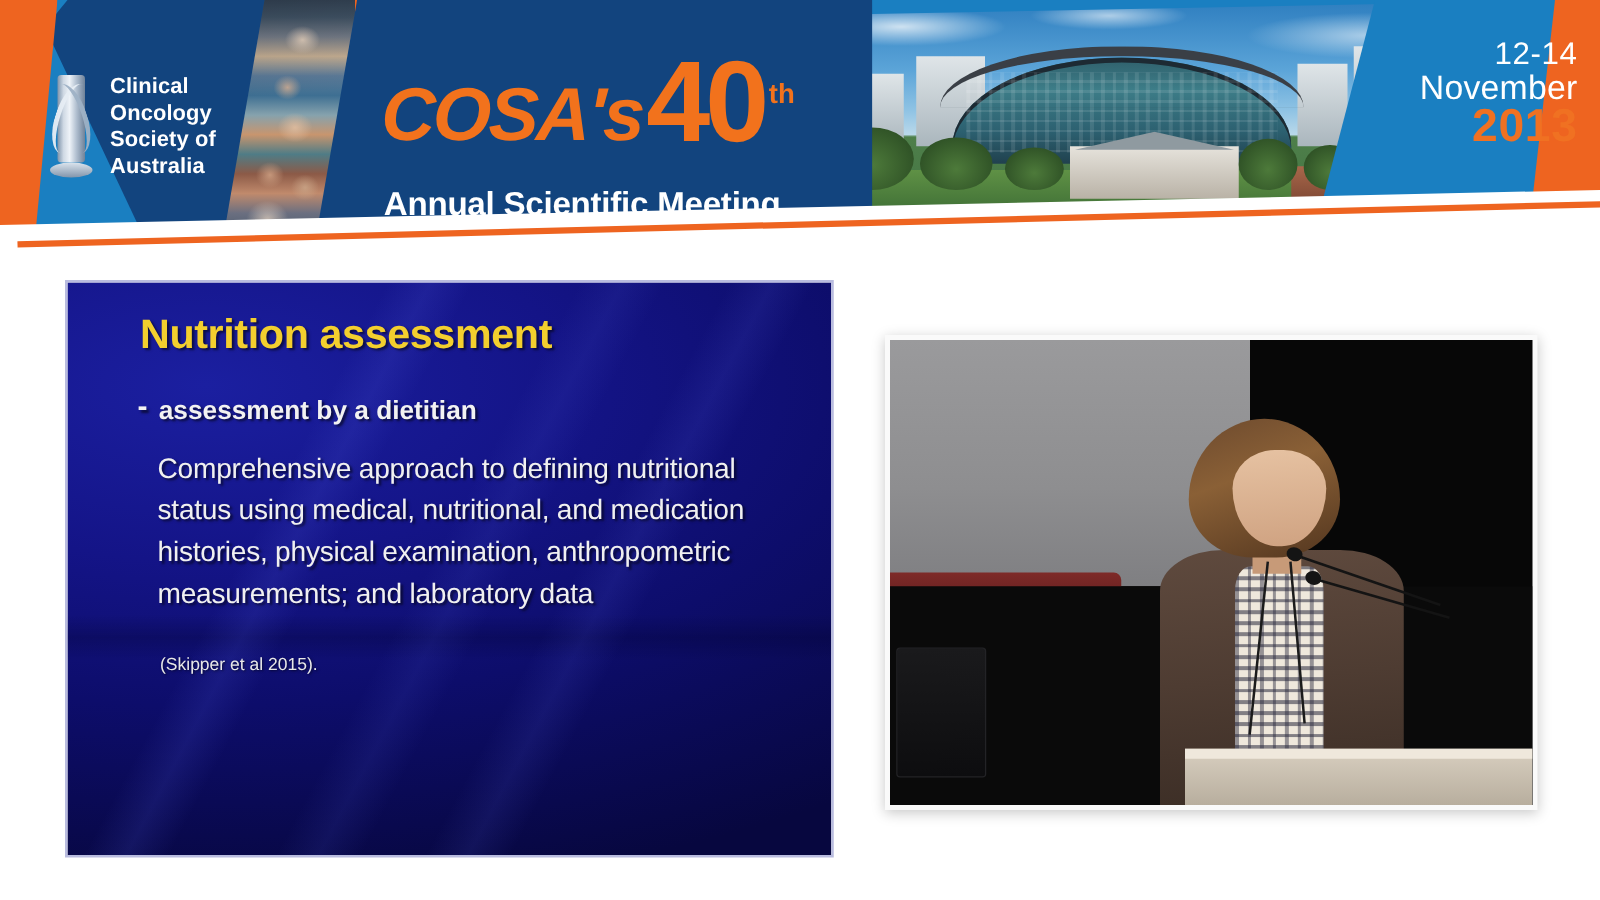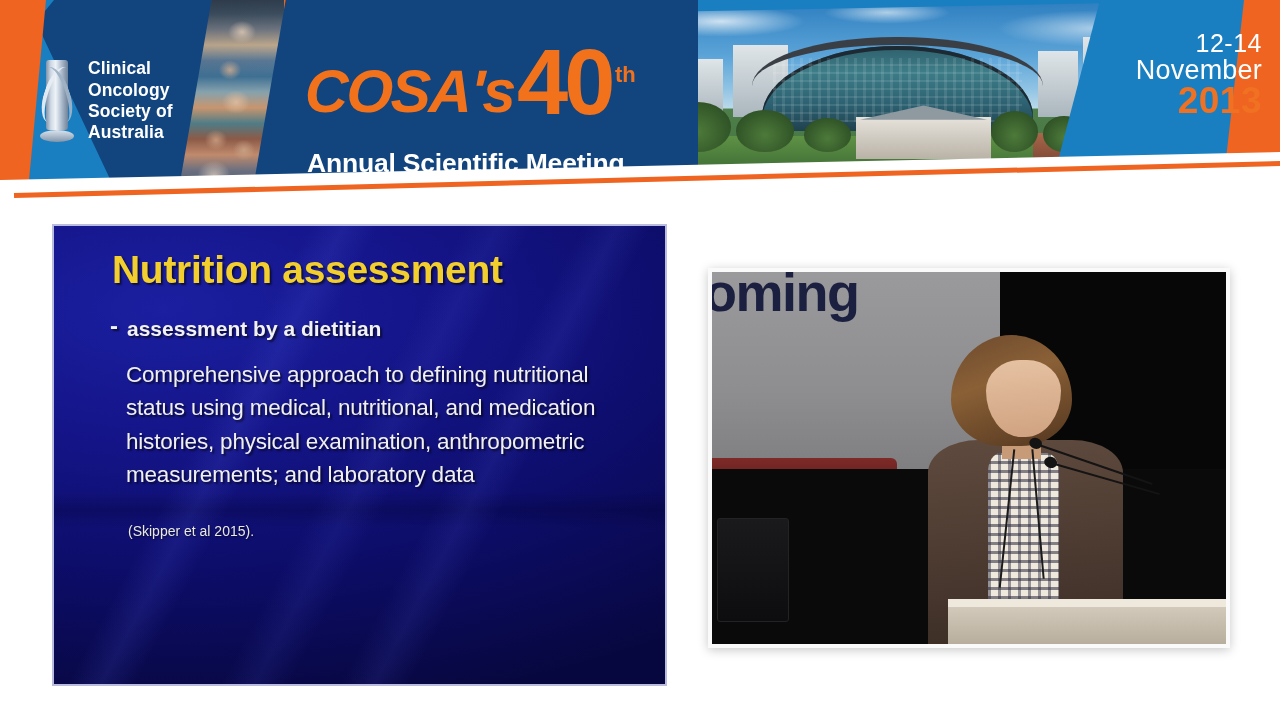--- a/index.html
+++ b/index.html
@@ -341,21 +341,21 @@
       linear-gradient(118deg, transparent 30%, rgba(80,90,220,.16) 34%, transparent 38%),
       linear-gradient(118deg, transparent 48%, rgba(70,80,200,.14) 52%, transparent 56%),
       linear-gradient(118deg, transparent 62%, rgba(90,100,230,.12) 66%, transparent 70%),
       linear-gradient(180deg, transparent 58%, rgba(0,0,40,.25) 62%, transparent 66%);
     pointer-events: none;
   }
   .slide-title {
     position: absolute;
     left: 58px; top: 22px;
     color: #f3cf2e;
-    font-size: 39px;
+    font-size: 33px;
     font-weight: 700;
     letter-spacing: -.3px;
     text-shadow: 2px 2px 2px rgba(0,0,0,.55);
   }
   .slide-bullet {
     position: absolute;
     left: 56px; top: 90px;
     display: flex;
     align-items: baseline;
     gap: 9px;
@@ -633,21 +633,20 @@
 
     <div class="slide-body">Comprehensive approach to defining nutritional status using medical, nutritional, and medication histories, physical examination, anthropometric measurements; and laboratory data</div>
     <div class="slide-citation">(Skipper et al 2015).</div>
   </div>
 
   <div id="video-frame">
     <div id="video">
 
       <div class="vid-backdrop">
         <div class="vid-backtext">
-          <span class="l1">oming</span>
         </div>
       </div>
 
       <div class="vid-band"></div>
       <div class="vid-stage"></div>
       <div class="vid-monitor"></div>
 
       <div class="vid-person">
         <div class="vid-jacket"></div>
         <div class="vid-blouse"></div>

